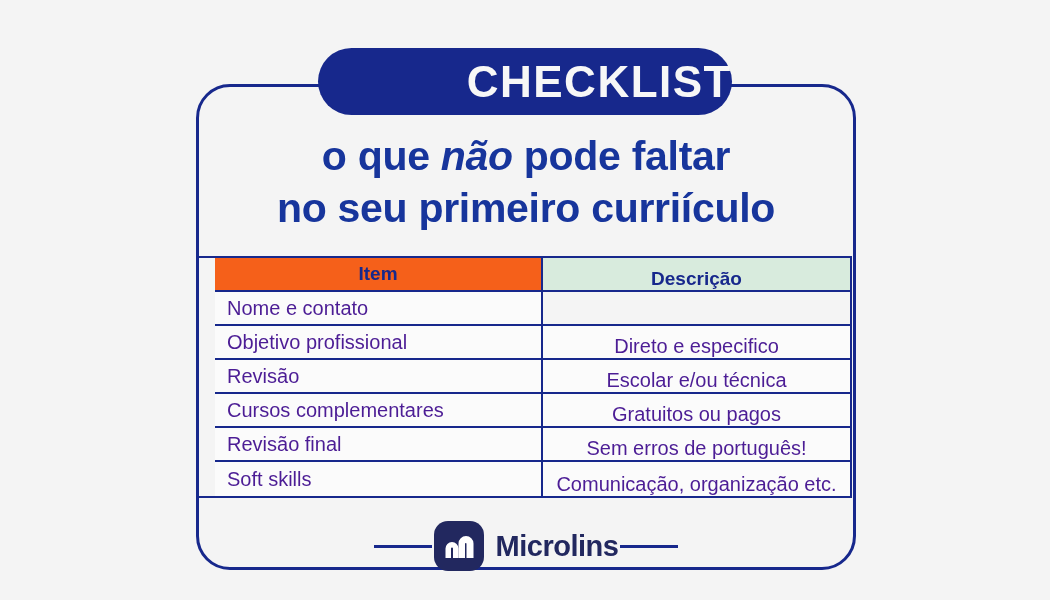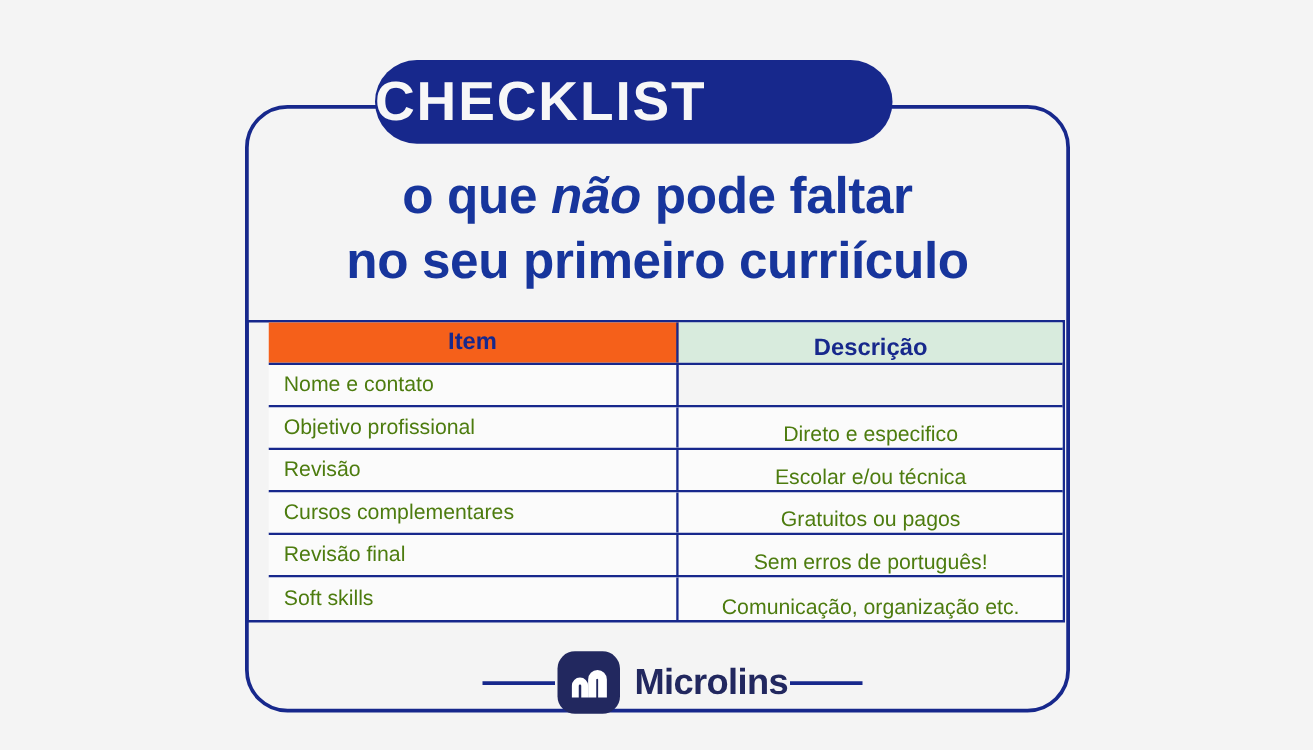--- a/index.html
+++ b/index.html
@@ -24,29 +24,29 @@
     width: 660px;
     height: 486px;
     border: 3px solid #17288c;
     border-radius: 34px;
     background: transparent;
   }
 
   
   .badge {
     position: absolute;
-    left: 300px;
+    left: 318px;
     top: 48px;
     width: 414px;
     height: 67px;
     background: #17288c;
     border-radius: 34px;
     display: flex;
     align-items: center;
-    justify-content: flex-start;
+    justify-content: flex-end;
     z-index: 5;
   }
 
   .badge-text {
     color: #f7f7f7;
     font-size: 44px;
     font-weight: bold;
     letter-spacing: 1.5px;
     line-height: 1;
   }
@@ -116,30 +116,30 @@
     background: #d8ebdd;
   }
 
   .head-text {
     color: #17288c;
     font-size: 19px;
     font-weight: bold;
   }
 
   .body-text {
-    color: #4d7c0f;
-    font-size: 17px;
+    color: #4c1d95;
+    font-size: 20px;
     font-weight: normal;
     white-space: nowrap;
   }
 
   
   .footer {
     position: absolute;
-    left: 208px;
+    left: 196px;
     top: 518px;
     width: 660px;
     height: 56px;
     display: flex;
     align-items: center;
     justify-content: center;
     gap: 2px;
     z-index: 4;
   }
 

